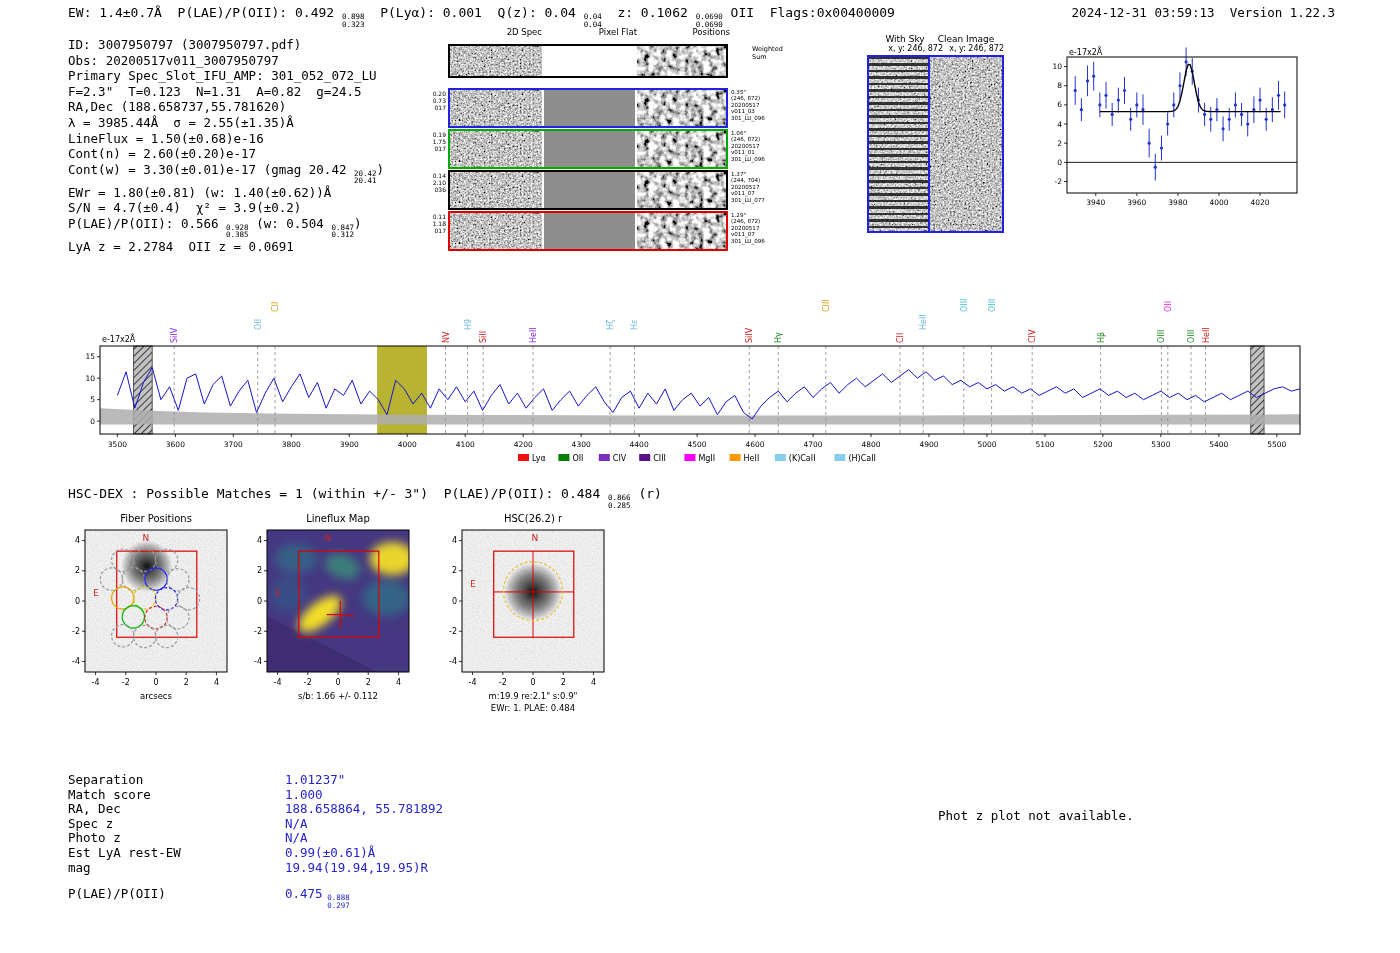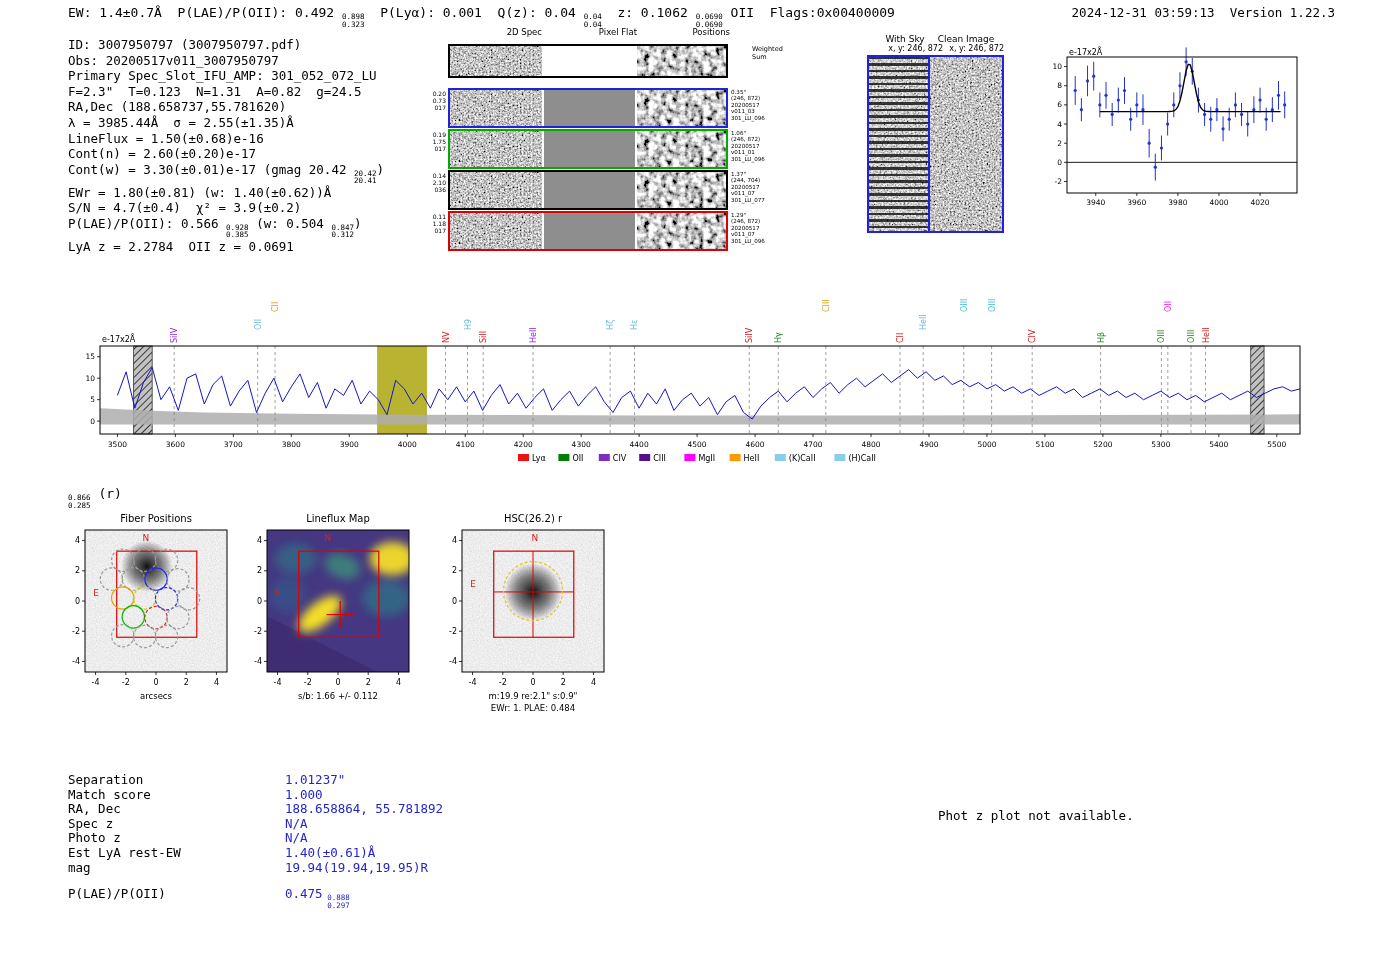--- a/index.html
+++ b/index.html
@@ -463,21 +463,21 @@
     <rect x="604.4" y="186" width="11" height="7" fill="#ff00ff"></rect>
     <text x="618.4" y="193" font-size="8">MgII</text>
     <rect x="649.6" y="186" width="11" height="7" fill="#ff9900"></rect>
     <text x="663.6" y="193" font-size="8">HeII</text>
     <rect x="694.8000000000001" y="186" width="11" height="7" fill="#87ceeb"></rect>
     <text x="708.8000000000001" y="193" font-size="8">(K)CaII</text>
     <rect x="754.4000000000001" y="186" width="11" height="7" fill="#87ceeb"></rect>
     <text x="768.4000000000001" y="193" font-size="8">(H)CaII</text>
   </svg>
 
-<div class="abs hsc-line" id="hsc-line"><span class="stack"><span>0.866</span><span>0.285</span></span><span> (r)</span></div>
+<div class="abs hsc-line" id="hsc-line"><span>HSC-DEX : Possible Matches = 1 (within +/- 3")  P(LAE)/P(OII): 0.484 </span><span class="stack"><span>0.866</span><span>0.285</span></span><span> (r)</span></div>
 
 <svg class="abs" id="fiber-svg" style="left:55px;top:510px;" width="185" height="212">
     <text x="101" y="12" font-size="10" text-anchor="middle">Fiber Positions</text>
     <defs>
       <clipPath id="clipFib">
         <rect x="30" y="20" width="142" height="142"></rect>
       </clipPath>
     </defs>
     <g clip-path="url(#clipFib)">
       <rect x="30" y="20" width="142" height="142" fill="#ddd" filter="url(#fNoiseLight)"></rect>
@@ -616,18 +616,18 @@
     <text x="101" y="189" font-size="8.5" text-anchor="middle">m:19.9 re:2.1" s:0.9"</text>
     <text x="101" y="201" font-size="8.5" text-anchor="middle">EWr: 1. PLAE: 0.484</text>
   </svg>
 
 <div class="abs mtable" id="match-table">
     <div class="mt-row" style="top:0px;"><span class="mt-label">Separation</span><span class="mt-value"><span>1.01237"</span></span></div>
     <div class="mt-row" style="top:14.6px;"><span class="mt-label">Match score</span><span class="mt-value"><span>1.000</span></span></div>
     <div class="mt-row" style="top:29.2px;"><span class="mt-label">RA, Dec</span><span class="mt-value"><span>188.658864, 55.781892</span></span></div>
     <div class="mt-row" style="top:43.8px;"><span class="mt-label">Spec z</span><span class="mt-value"><span>N/A</span></span></div>
     <div class="mt-row" style="top:58.4px;"><span class="mt-label">Photo z</span><span class="mt-value"><span>N/A</span></span></div>
-    <div class="mt-row" style="top:73px;"><span class="mt-label">Est LyA rest-EW</span><span class="mt-value"><span>1.40(±0.61)Å</span></span></div>
+    <div class="mt-row" style="top:73px;"><span class="mt-label">Est LyA rest-EW</span><span class="mt-value"><span>0.99(±0.61)Å</span></span></div>
     <div class="mt-row" style="top:87.6px;"><span class="mt-label">mag</span><span class="mt-value"><span>19.94(19.94,19.95)R</span></span></div>
     <div class="mt-row" style="top:102.2px;margin-top:12px;"><span class="mt-label">P(LAE)/P(OII)</span><span class="mt-value"><span>0.475</span><span class="stack"><span> 0.888</span><span> 0.297</span></span></span></div>
   </div>
 
 <div class="abs footer-note">Phot z plot not available.</div>
 
 </body></html>

